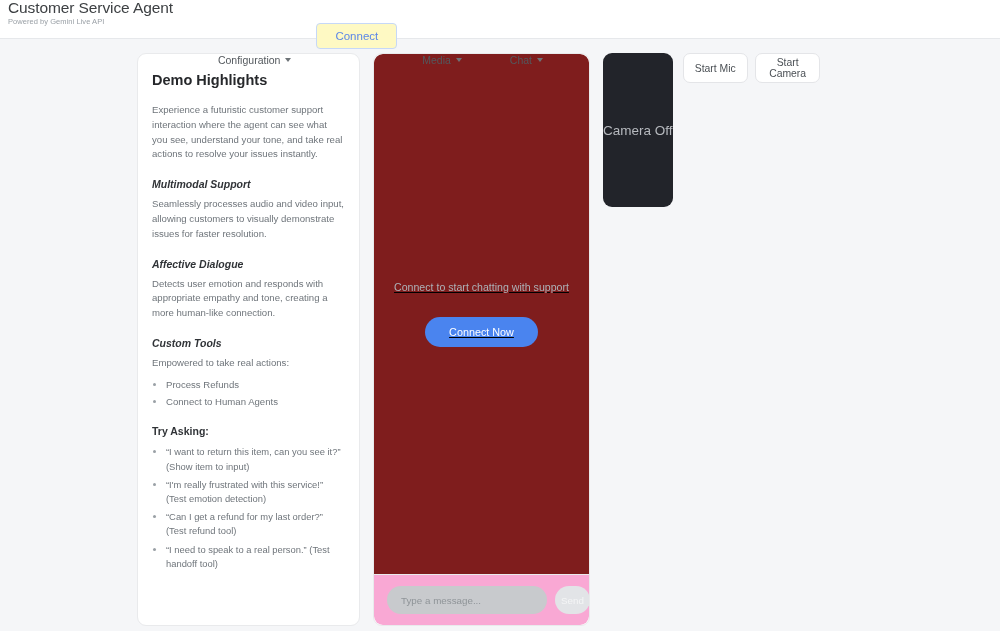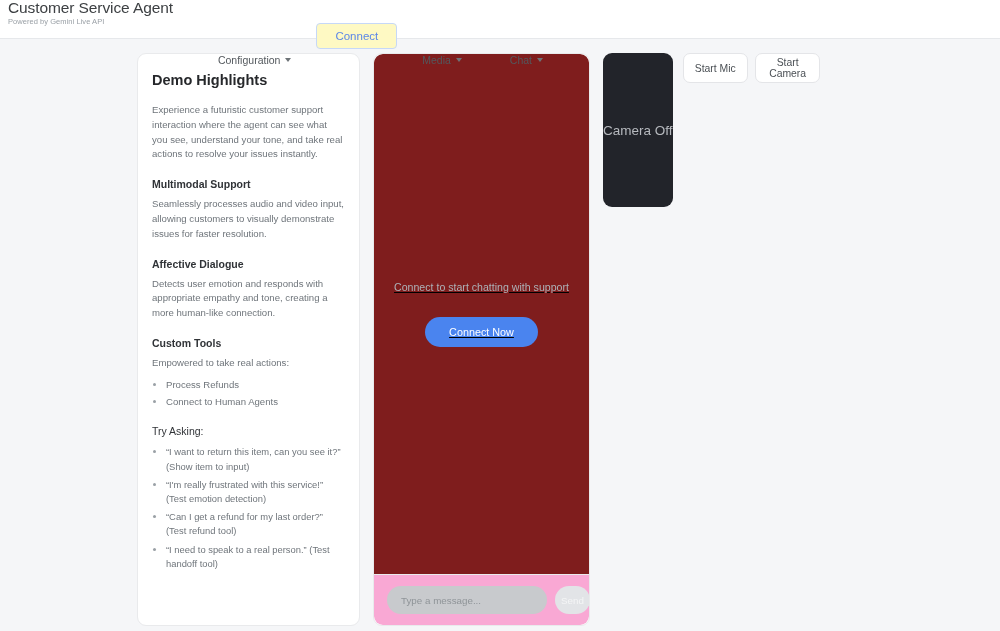--- a/index.html
+++ b/index.html
@@ -112,20 +112,21 @@
     font-size: 9.6px;
     line-height: 14.8px;
     color: #6f757b;
     margin: 0 0 16px 0;
   }
   .sub-head {
     font-size: 10.5px;
     font-weight: bold;
     color: #303337;
     margin: 0 0 7px 0;
+    font-style: italic;
   }
   .lead {
     font-size: 9.6px;
     color: #6f757b;
     margin: 0 0 7px 0;
     line-height: 14.8px;
   }
   ul.bullets {
     margin: 0 0 16px 0;
     padding-left: 14px;
@@ -133,21 +134,21 @@
   }
   ul.bullets li {
     font-size: 9.6px;
     line-height: 14.8px;
     color: #6f757b;
     margin-bottom: 2px;
   }
   ul.bullets li::marker { color: #9aa0a6; }
   .try-head {
     font-size: 10.5px;
-    font-weight: normal;
+    font-weight: bold;
     color: #303337;
     margin: 0 0 8px 0;
   }
   ul.asks {
     margin: 0;
     padding-left: 14px;
     list-style: disc;
   }
   ul.asks li {
     font-size: 9.4px;

